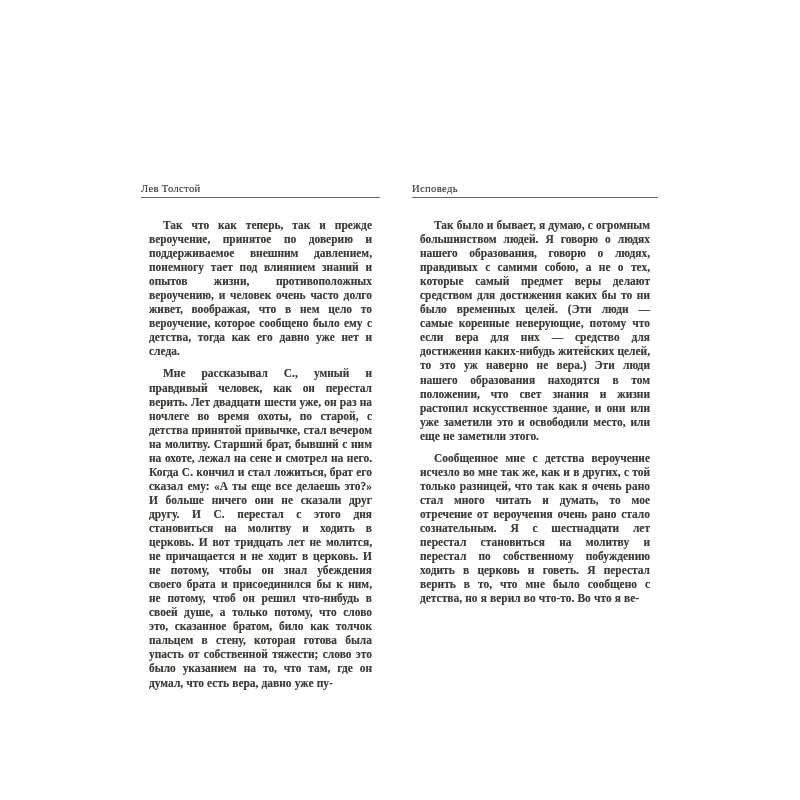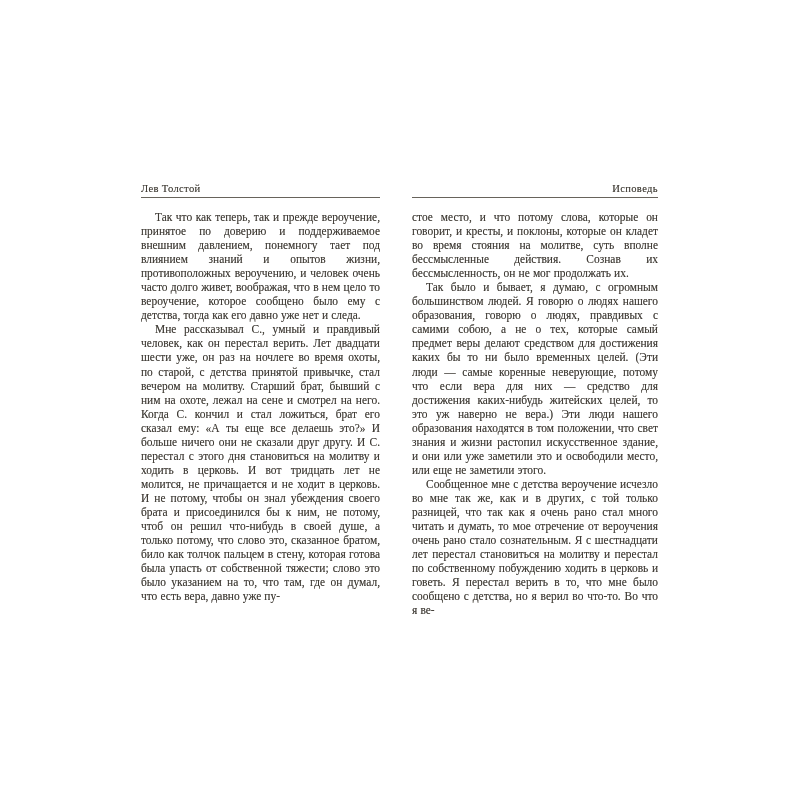--- a/index.html
+++ b/index.html
@@ -27,37 +27,38 @@
   }
   .page-left  { left: 141px; width: 239px; }
   .page-right { left: 412px; width: 246px; }
   .running-header {
     font-size: 10.6px;
     line-height: 12px;
     letter-spacing: 0.35px;
     color: #433f38;
     text-shadow: 0 0 0.5px rgba(67,63,56,0.55);
   }
-  .page-right .running-header { text-align: right; }
+  .page-right .running-header { }
   .header-rule {
     margin-top: 2px;
     height: 0;
     border-bottom: 1.3px solid #67635b;
   }
   .page-body {
     margin-top: 12px;
     font-size: 11.45px;
     line-height: 14.05px;
     text-align: justify;
     text-shadow: 0 0 0.55px rgba(63,59,53,0.5);
     word-spacing: 0.3px;
   }
   .page-body p {
-    margin: 0;
+    margin: 8px;
     text-indent: 14px;
+    font-weight: bold;
   }
   .page-body p.no-indent { text-indent: 0; }
   .page-number {
     position: absolute;
     left: 0;
     right: 0;
     top: 411px;
     text-align: center;
     font-size: 10.6px;
     color: #45413a;
@@ -75,19 +76,18 @@
     <div class="page-body">
       <p>Так что как теперь, так и прежде вероучение, принятое по доверию и поддерживаемое внешним давлением, понемногу тает под влиянием знаний и опытов жизни, противоположных вероучению, и человек очень часто долго живет, воображая, что в нем цело то вероучение, которое сообщено было ему с детства, тогда как его давно уже нет и следа.</p>
       <p>Мне рассказывал С., умный и правдивый человек, как он перестал верить. Лет двадцати шести уже, он раз на ночлеге во время охоты, по старой, с детства принятой привычке, стал вечером на молитву. Старший брат, бывший с ним на охоте, лежал на сене и смотрел на него. Когда С. кончил и стал ложиться, брат его сказал ему: «А ты еще все делаешь это?» И больше ничего они не сказали друг другу. И С. перестал с этого дня становиться на молитву и ходить в церковь. И вот тридцать лет не молится, не причащается и не ходит в церковь. И не потому, чтобы он знал убеждения своего брата и присоединился бы к ним, не потому, чтоб он решил что-нибудь в своей душе, а только потому, что слово это, сказанное братом, било как толчок пальцем в стену, которая готова была упасть от собственной тяжести; слово это было указанием на то, что там, где он думал, что есть вера, давно уже пу-</p>
     </div>
   </div>
 
   <div class="page page-right">
     <div class="running-header">Исповедь</div>
     <div class="header-rule"></div>
     <div class="page-body">
-      <p class="no-indent">стое место, и что потому слова, которые он говорит, и кресты, и поклоны, которые он кладет во время стояния на молитве, суть вполне бессмысленные действия. Сознав их бессмысленность, он не мог продолжать их.</p>
       <p>Так было и бывает, я думаю, с огромным большинством людей. Я говорю о людях нашего образования, говорю о людях, правдивых с самими собою, а не о тех, которые самый предмет веры делают средством для достижения каких бы то ни было временных целей. (Эти люди — самые коренные неверующие, потому что если вера для них — средство для достижения каких-нибудь житейских целей, то это уж наверно не вера.) Эти люди нашего образования находятся в том положении, что свет знания и жизни растопил искусственное здание, и они или уже заметили это и освободили место, или еще не заметили этого.</p>
       <p>Сообщенное мне с детства вероучение исчезло во мне так же, как и в других, с той только разницей, что так как я очень рано стал много читать и думать, то мое отречение от вероучения очень рано стало сознательным. Я с шестнадцати лет перестал становиться на молитву и перестал по собственному побуждению ходить в церковь и говеть. Я перестал верить в то, что мне было сообщено с детства, но я верил во что-то. Во что я ве-</p>
     </div>
   </div>
 
 </div>
 
 </body></html>

